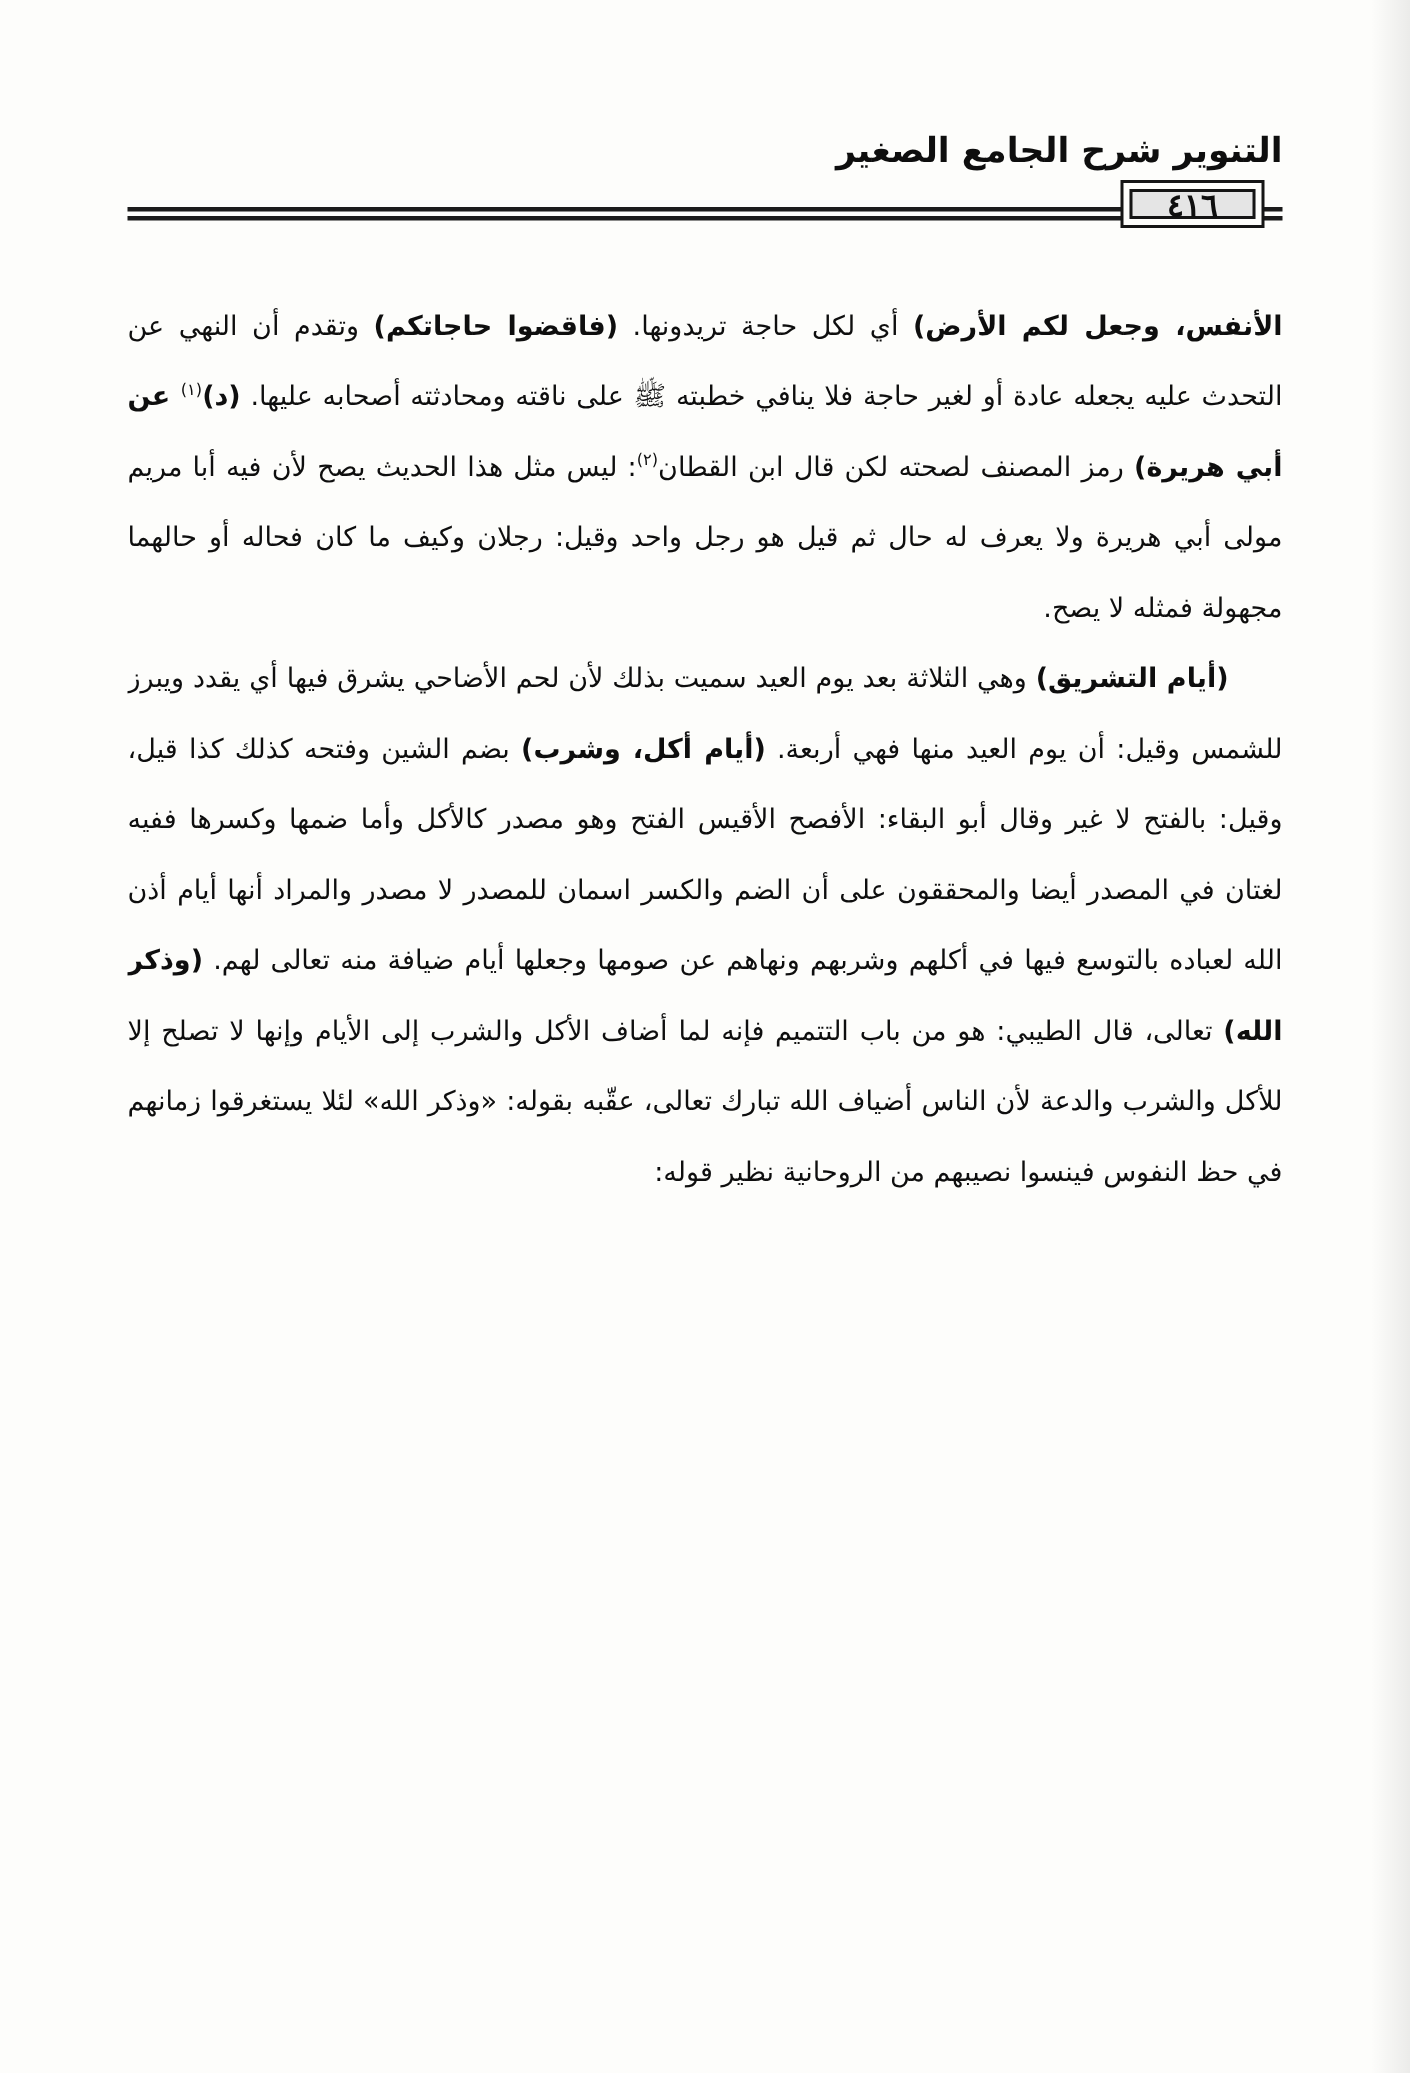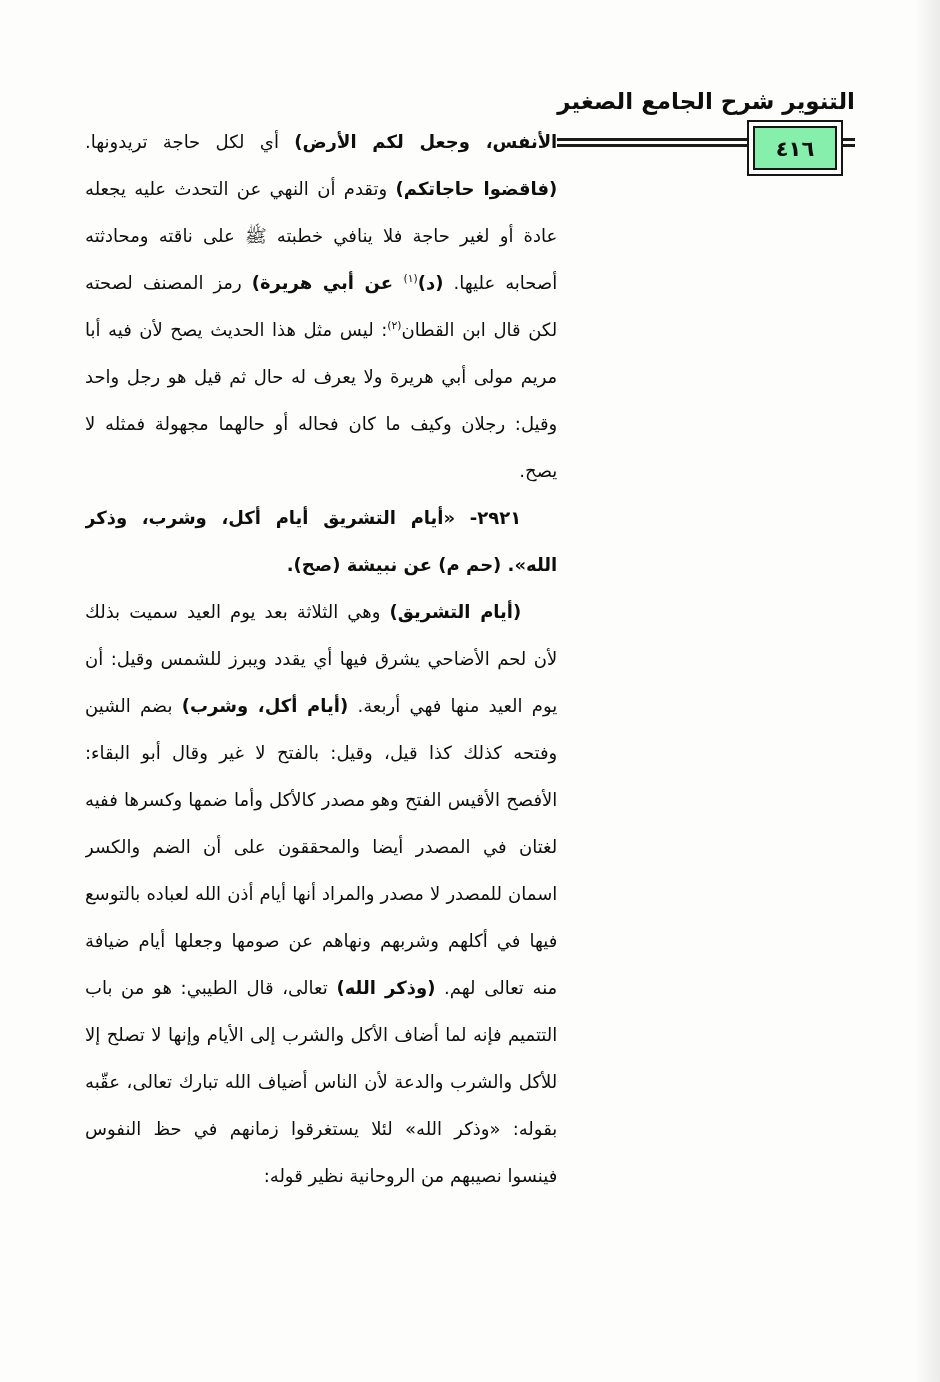--- a/index.html
+++ b/index.html
@@ -8,21 +8,21 @@
   .page {
     position: relative;
     width: 940px;
     height: 1382px;
     background: #fdfdfb;
     color: #0e0e0e;
     font-family: "DejaVu Sans", sans-serif;
     direction: rtl;
     padding: 88px 85px 52px 85px;
     display: flex;
-    flex-direction: row;
+    flex-direction: column;
     overflow: hidden;
   }
   
   .page::after {
     content: "";
     position: absolute;
     top: 0; right: 0;
     width: 26px; height: 100%;
     background: linear-gradient(to left, rgba(0,0,0,0.07), rgba(0,0,0,0));
     pointer-events: none;
@@ -46,27 +46,28 @@
     top: 12px; left: 0; right: 0;
     height: 9px;
     border-top: 3px solid #1b1b1b;
     border-bottom: 3px solid #1b1b1b;
   }
   .page-no-box {
     position: absolute;
     top: 0;
     right: 18px;
     min-width: 84px;
-    height: 44px;
-    background: #86efac;
+    height: 20px;
+    background: #e5e5e5;
     border: 2px solid #151515;
     box-shadow: 0 0 0 4px #fdfdfb, 0 0 0 6px #151515;
     display: flex;
     align-items: center;
     justify-content: center;
+    font-family: Liberation Serif, serif;
   }
   .page-no {
     font-size: 21px;
     font-weight: 700;
     line-height: 1;
     padding-top: 2px;
   }
 
   main.body-text {
     flex: 1 1 auto;
@@ -116,20 +117,19 @@
       <div class="page-no-box">
         <span class="page-no">٤١٦</span>
       </div>
     </div>
   </header>
 
   <main class="body-text">
 
     <p class="para"><span class="b">الأنفس، وجعل لكم الأرض)</span><span class="n"> أي لكل حاجة تريدونها. </span><span class="b">(فاقضوا حاجاتكم)</span><span class="n"> وتقدم أن النهي عن التحدث عليه يجعله عادة أو لغير حاجة فلا ينافي خطبته ﷺ على ناقته ومحادثته أصحابه عليها. </span><span class="b">(د)</span><span class="sup">(١)</span><span class="b"> عن أبي هريرة)</span><span class="n"> رمز المصنف لصحته لكن قال ابن القطان</span><span class="sup">(٢)</span><span class="n">: ليس مثل هذا الحديث يصح لأن فيه أبا مريم مولى أبي هريرة ولا يعرف له حال ثم قيل هو رجل واحد وقيل: رجلان وكيف ما كان فحاله أو حالهما مجهولة فمثله لا يصح.</span></p>
 
-    <p class="para indent"><span class="b">٢٩٢١- «أيام التشريق أيام أكل، وشرب، وذكر الله». (حم م) عن نبيشة (صح).</span></p>
 
     <p class="para indent"><span class="b">(أيام التشريق)</span><span class="n"> وهي الثلاثة بعد يوم العيد سميت بذلك لأن لحم الأضاحي يشرق فيها أي يقدد ويبرز للشمس وقيل: أن يوم العيد منها فهي أربعة. </span><span class="b">(أيام أكل، وشرب)</span><span class="n"> بضم الشين وفتحه كذلك كذا قيل، وقيل: بالفتح لا غير وقال أبو البقاء: الأفصح الأقيس الفتح وهو مصدر كالأكل وأما ضمها وكسرها ففيه لغتان في المصدر أيضا والمحققون على أن الضم والكسر اسمان للمصدر لا مصدر والمراد أنها أيام أذن الله لعباده بالتوسع فيها في أكلهم وشربهم ونهاهم عن صومها وجعلها أيام ضيافة منه تعالى لهم. </span><span class="b">(وذكر الله)</span><span class="n"> تعالى، قال الطيبي: هو من باب التتميم فإنه لما أضاف الأكل والشرب إلى الأيام وإنها لا تصلح إلا للأكل والشرب والدعة لأن الناس أضياف الله تبارك تعالى، عقّبه بقوله: «وذكر الله» لئلا يستغرقوا زمانهم في حظ النفوس فينسوا نصيبهم من الروحانية نظير قوله:</span></p>
 
   </main>
 
 
 </div>
 
 </body></html>

